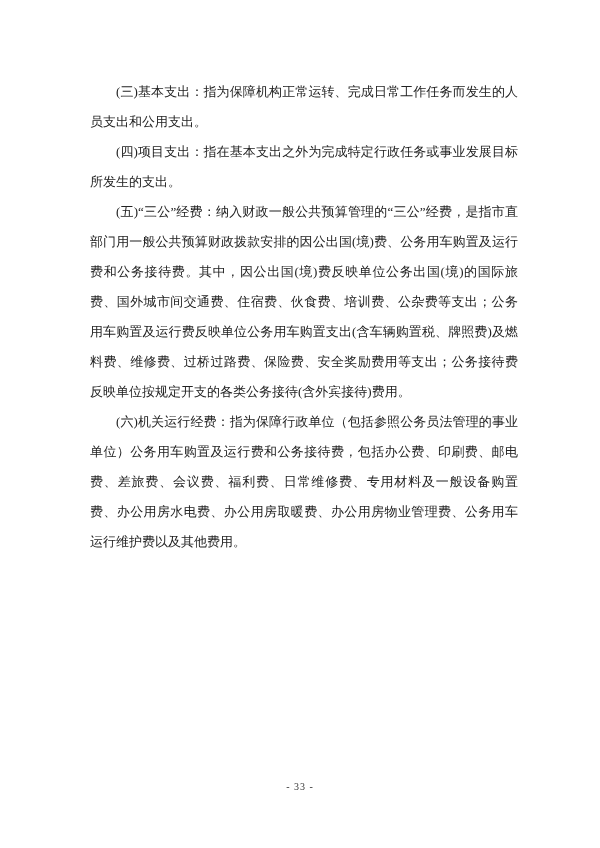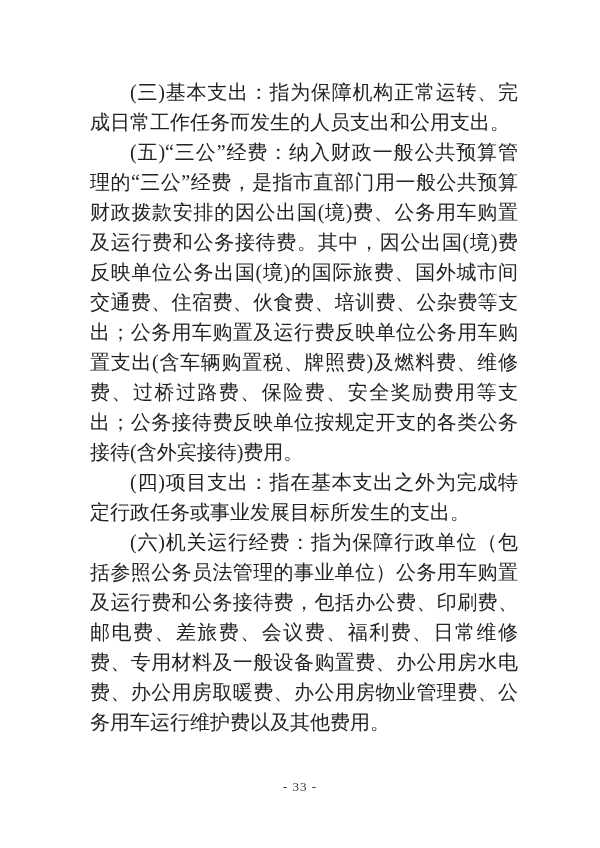--- a/index.html
+++ b/index.html
@@ -14,49 +14,49 @@
     background: #ffffff;
     overflow: hidden;
     font-family: "Liberation Serif", "DejaVu Serif", serif;
     color: #222222;
   }
   .doc-body {
     position: absolute;
     left: 90px;
     top: 77px;
     width: 428px;
-    font-size: 20px;
+    font-size: 13px;
     line-height: 30px;
     text-align: justify;
     text-justify: inter-ideograph;
   }
   .doc-body p {
     margin: 0;
     padding: 0;
     text-indent: 2em;
     word-break: break-all;
   }
   .page-footer {
     position: absolute;
     left: 0;
     top: 781px;
     width: 600px;
     text-align: center;
-    font-size: 13px;
+    font-size: 10px;
     line-height: 12px;
     color: #333333;
     letter-spacing: 1px;
   }
 </style>
 </head>
 <body>
 
 <div class="page">
   <div class="doc-body">
     <p>(三)基本支出：指为保障机构正常运转、完成日常工作任务而发生的人员支出和公用支出。</p>
+    <p>(四)项目支出：指在基本支出之外为完成特定行政任务或事业发展目标所发生的支出。</p>
     <p>(五)“三公”经费：纳入财政一般公共预算管理的“三公”经费，是指市直部门用一般公共预算财政拨款安排的因公出国(境)费、公务用车购置及运行费和公务接待费。其中，因公出国(境)费反映单位公务出国(境)的国际旅费、国外城市间交通费、住宿费、伙食费、培训费、公杂费等支出；公务用车购置及运行费反映单位公务用车购置支出(含车辆购置税、牌照费)及燃料费、维修费、过桥过路费、保险费、安全奖励费用等支出；公务接待费反映单位按规定开支的各类公务接待(含外宾接待)费用。</p>
-    <p>(四)项目支出：指在基本支出之外为完成特定行政任务或事业发展目标所发生的支出。</p>
     <p>(六)机关运行经费：指为保障行政单位（包括参照公务员法管理的事业单位）公务用车购置及运行费和公务接待费，包括办公费、印刷费、邮电费、差旅费、会议费、福利费、日常维修费、专用材料及一般设备购置费、办公用房水电费、办公用房取暖费、办公用房物业管理费、公务用车运行维护费以及其他费用。</p>
   </div>
   <div class="page-footer">
     <span>- 33 -</span>
   </div>
 </div>
 
 </body></html>

